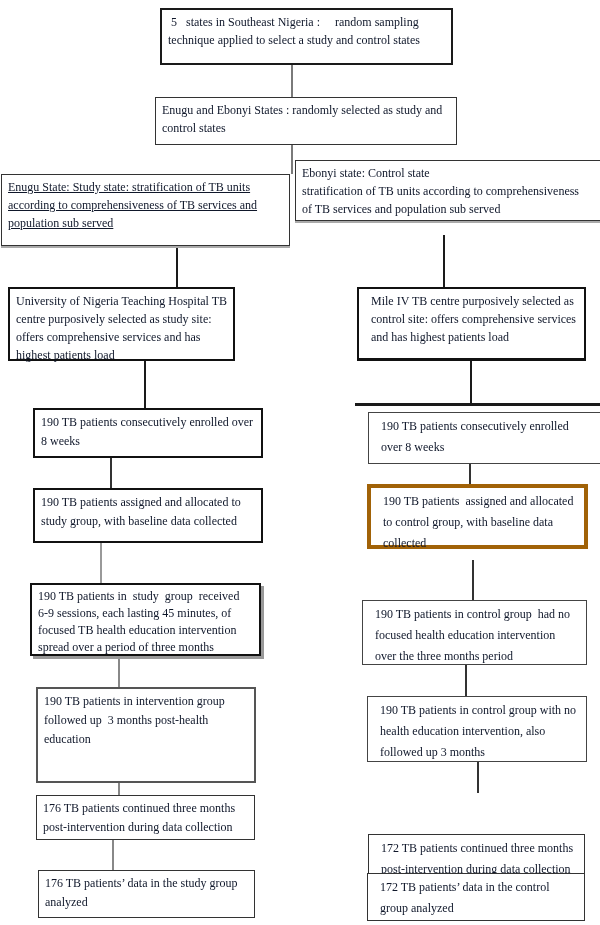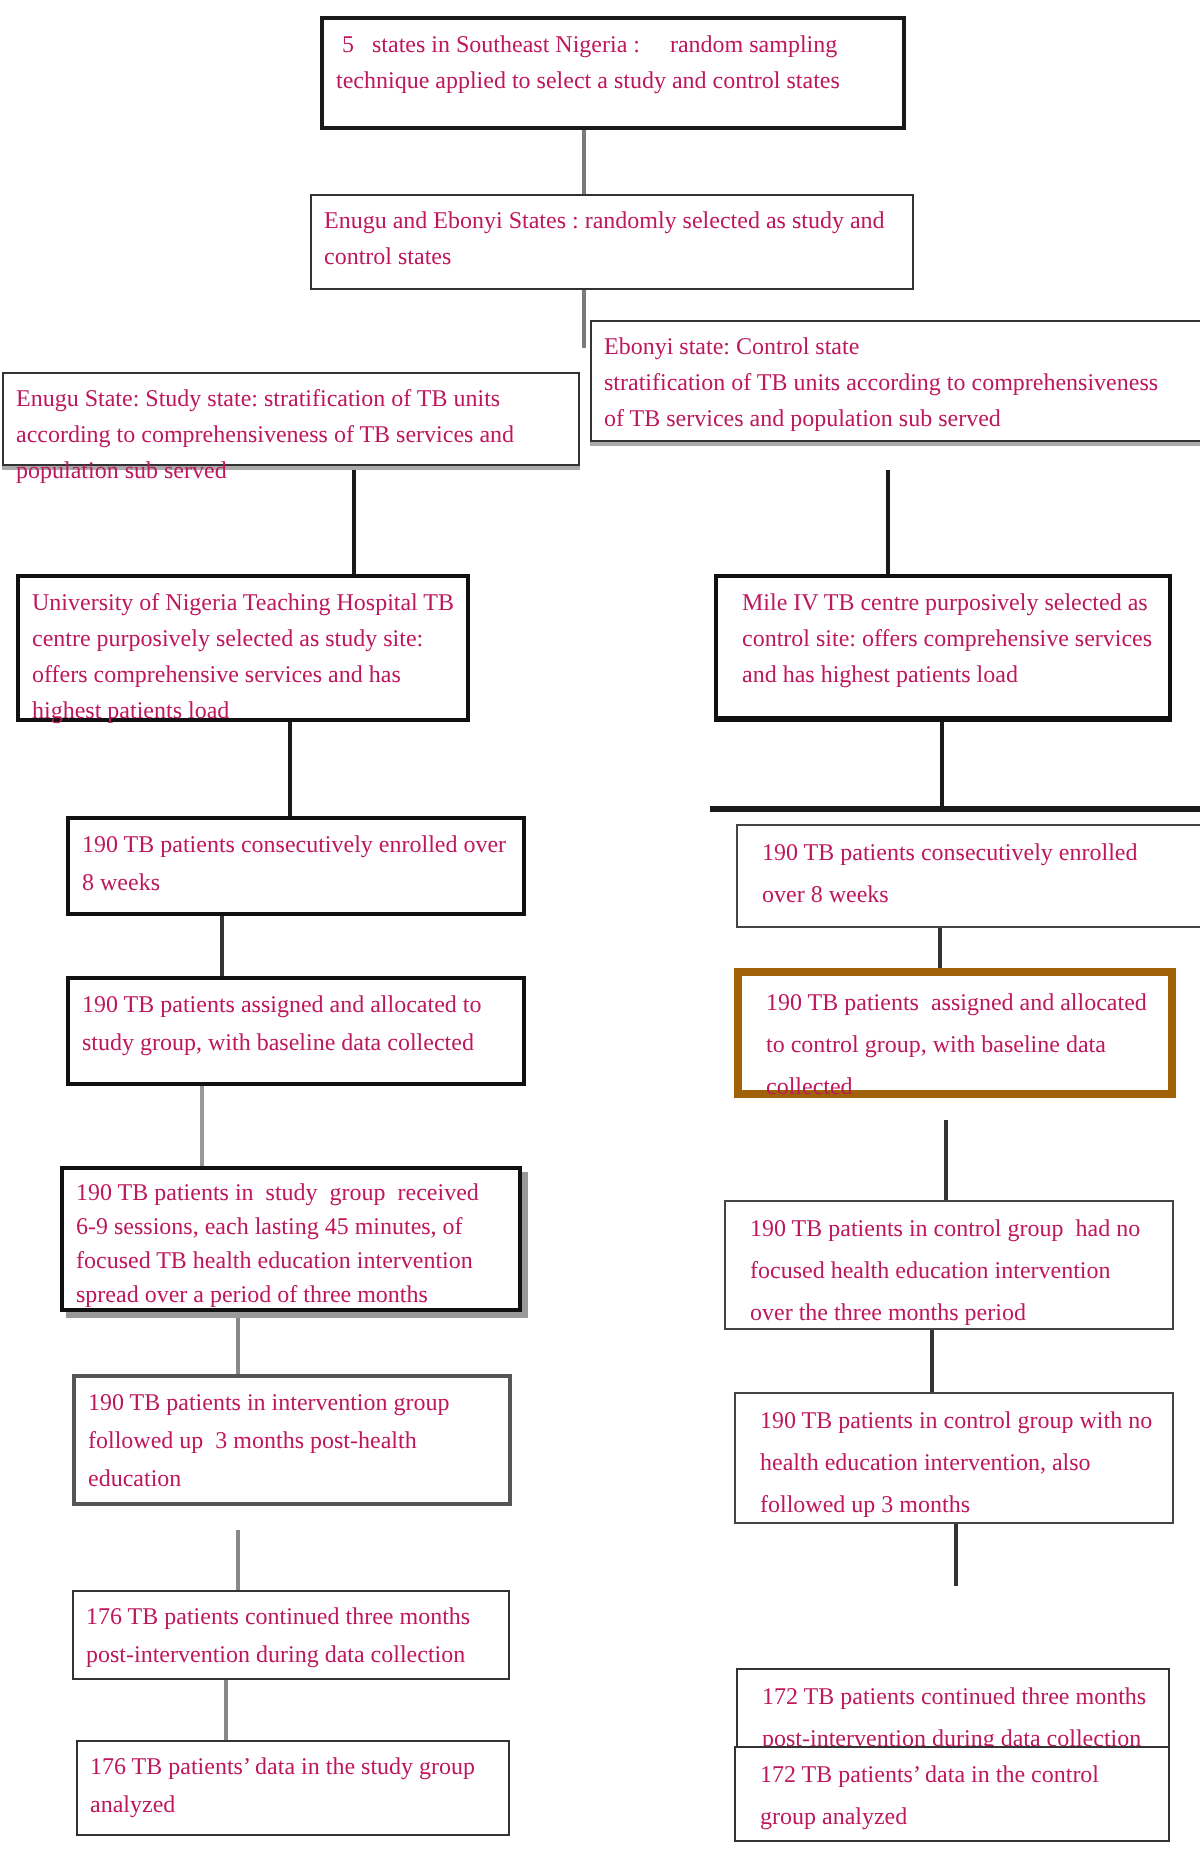--- a/index.html
+++ b/index.html
@@ -7,44 +7,44 @@
     position:relative;
     width:600px;height:925px;
     background:#ffffff;
     font-family:"Liberation Serif","DejaVu Serif",serif;
     overflow:hidden;
   }
   .node{
     position:absolute;
     background:#fff;
     border:1px solid #333;
-    color:#be185d;
+    color:#0f172a;
     font-size:12px;
     line-height:18px;
     padding:3px 6px;
     white-space:pre-wrap;
     box-sizing:border-box;
   }
   .lh-left{line-height:19px;margin-left:28px;}
   .lh-right{line-height:21px;padding-left:12px;}
   .vline,.hline{position:absolute;}
   
   #n-five-states          {left:160px; top:8px;   width:293px; height:57px; border:2px solid #1a1a1a;}
   #n-enugu-ebonyi         {left:155px; top:97px;  width:302px; height:48px;}
-  #n-enugu-strat          {left:1px;   top:186px; width:289px; height:47px; box-shadow:0 2px 0 #aaa;}
+  #n-enugu-strat          {left:1px;   top:174px; width:289px; height:72px; box-shadow:0 2px 0 #aaa;text-decoration:underline;}
   #n-ebonyi-strat         {left:295px; top:160px; width:364px; height:61px; box-shadow:0 2px 0 #aaa;}
   #n-unth                 {left:8px;   top:287px; width:227px; height:74px; border:2px solid #111;}
   #n-mile                 {left:357px; top:287px; width:229px; height:74px; border:2px solid #111; border-bottom-width:3px; padding-left:12px;}
   #n-enrolled-study       {left:5px;   top:408px; width:230px; height:50px; border:2px solid #111;}
   #n-enrolled-control     {left:368px; top:412px; width:260px; height:52px; border:1px solid #444;}
   #n-allocated-study      {left:5px;   top:488px; width:230px; height:55px; border:2px solid #111;font-family:Liberation Serif, serif;}
   #n-allocated-control    {left:367px; top:484px; width:221px; height:65px; border:4px solid #a16207;}
   #n-intervention-study   {left:2px;   top:583px; width:231px; height:73px; border:2px solid #111; box-shadow:3px 3px 0 #999; line-height:17px;}
   #n-nointervention-ctrl  {left:362px; top:600px; width:225px; height:65px; border:1px solid #444;}
-  #n-followup-study       {left:8px;   top:687px; width:220px; height:66px; border:2px solid #555;}
+  #n-followup-study       {left:8px;   top:687px; width:220px; height:96px; border:2px solid #555;}
   #n-followup-control     {left:367px; top:696px; width:220px; height:66px; border:1px solid #444;}
   #n-continued-study      {left:8px;   top:795px; width:219px; height:45px;}
   #n-continued-control    {left:368px; top:834px; width:217px; height:49px;}
   #n-analyzed-study       {left:10px;  top:870px; width:217px; height:48px;}
   #n-analyzed-control     {left:367px; top:873px; width:218px; height:48px;}
 </style>
 </head>
 <body>
 
 <div id="canvas">

